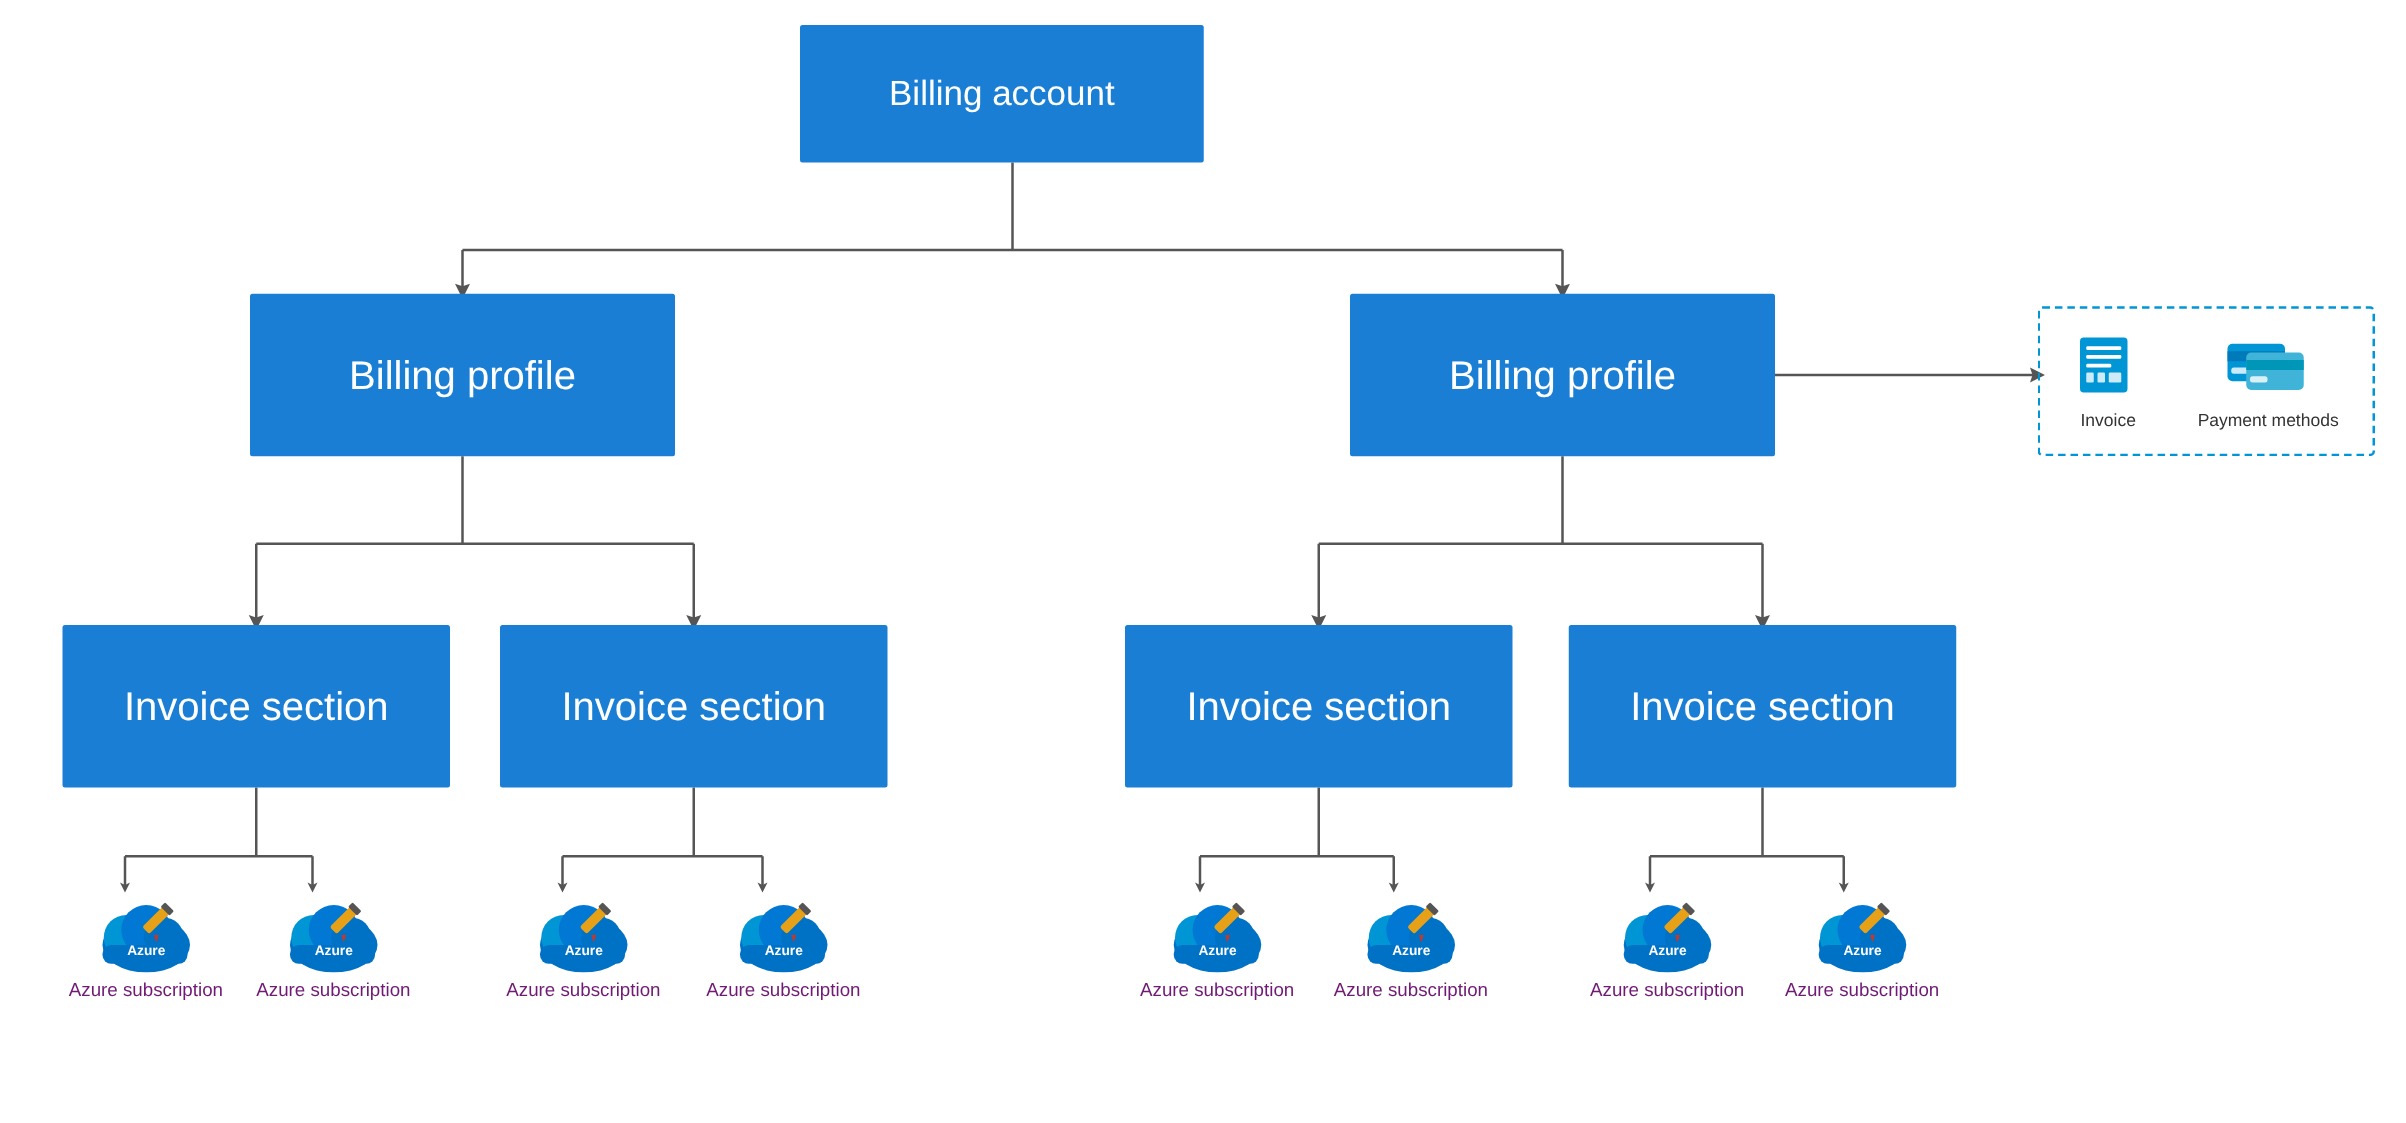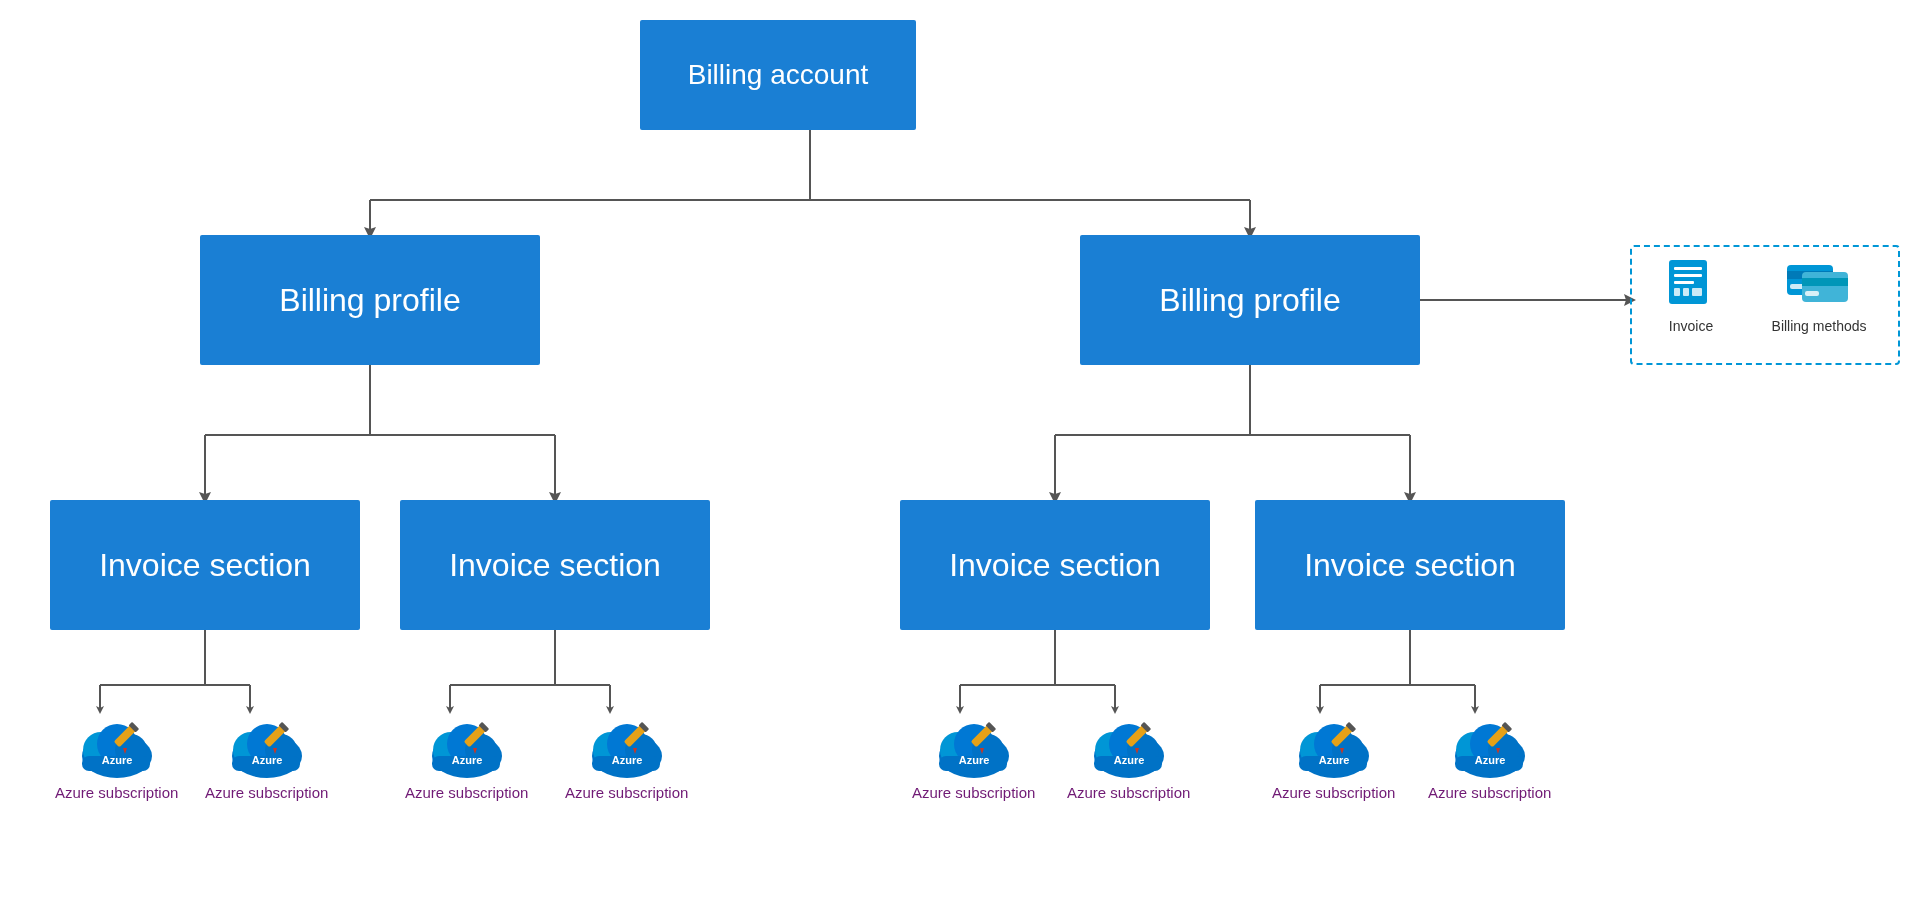--- a/index.html
+++ b/index.html
@@ -27,21 +27,21 @@
       justify-content: center;
       text-align: center;
       font-size: 32px;
       font-weight: 400;
       border-radius: 2px;
       position: absolute;
     }
 
     
     #billing-account {
-      width: 276px;
+      width: 323px;
       height: 110px;
       left: 640px;
       top: 20px;
       font-size: 28px;
     }
 
     
     #billing-profile-left {
       width: 340px;
       height: 130px;
@@ -108,20 +108,21 @@
       text-align: center;
       white-space: nowrap;
     }
 
     
     .dashed-box {
       position: absolute;
       border: 2px dashed #0096d6;
       border-radius: 4px;
       display: flex;
+      align-items: center;
       justify-content: space-around;
       padding: 10px 15px;
       gap: 20px;
     }
 
     .dashed-box-item {
       display: flex;
       flex-direction: column;
       align-items: center;
       gap: 6px;
@@ -397,17 +398,17 @@
       <svg width="75" height="55" viewBox="0 0 75 55">
 
         <rect x="5" y="8" width="46" height="30" rx="4" fill="#0096d6"></rect>
         <rect x="5" y="14" width="46" height="8" fill="#007ab8"></rect>
         <rect x="8" y="27" width="14" height="5" rx="2" fill="white" opacity="0.8"></rect>
 
         <rect x="20" y="15" width="46" height="30" rx="4" fill="#40b4d8"></rect>
         <rect x="20" y="21" width="46" height="8" fill="#0096b8"></rect>
         <rect x="23" y="34" width="14" height="5" rx="2" fill="white" opacity="0.8"></rect>
       </svg>
-      <span class="dashed-box-item-label">Billing methods</span>
+      <span class="dashed-box-item-label">Payment methods</span>
     </div>
   </div>
 
 </div>
 
 </body></html>

